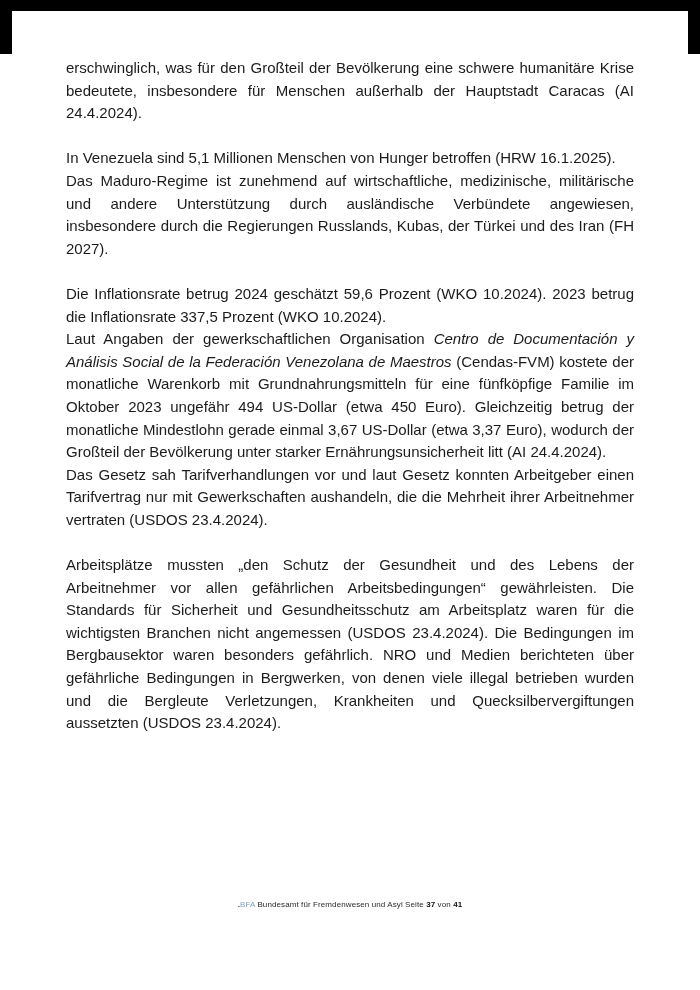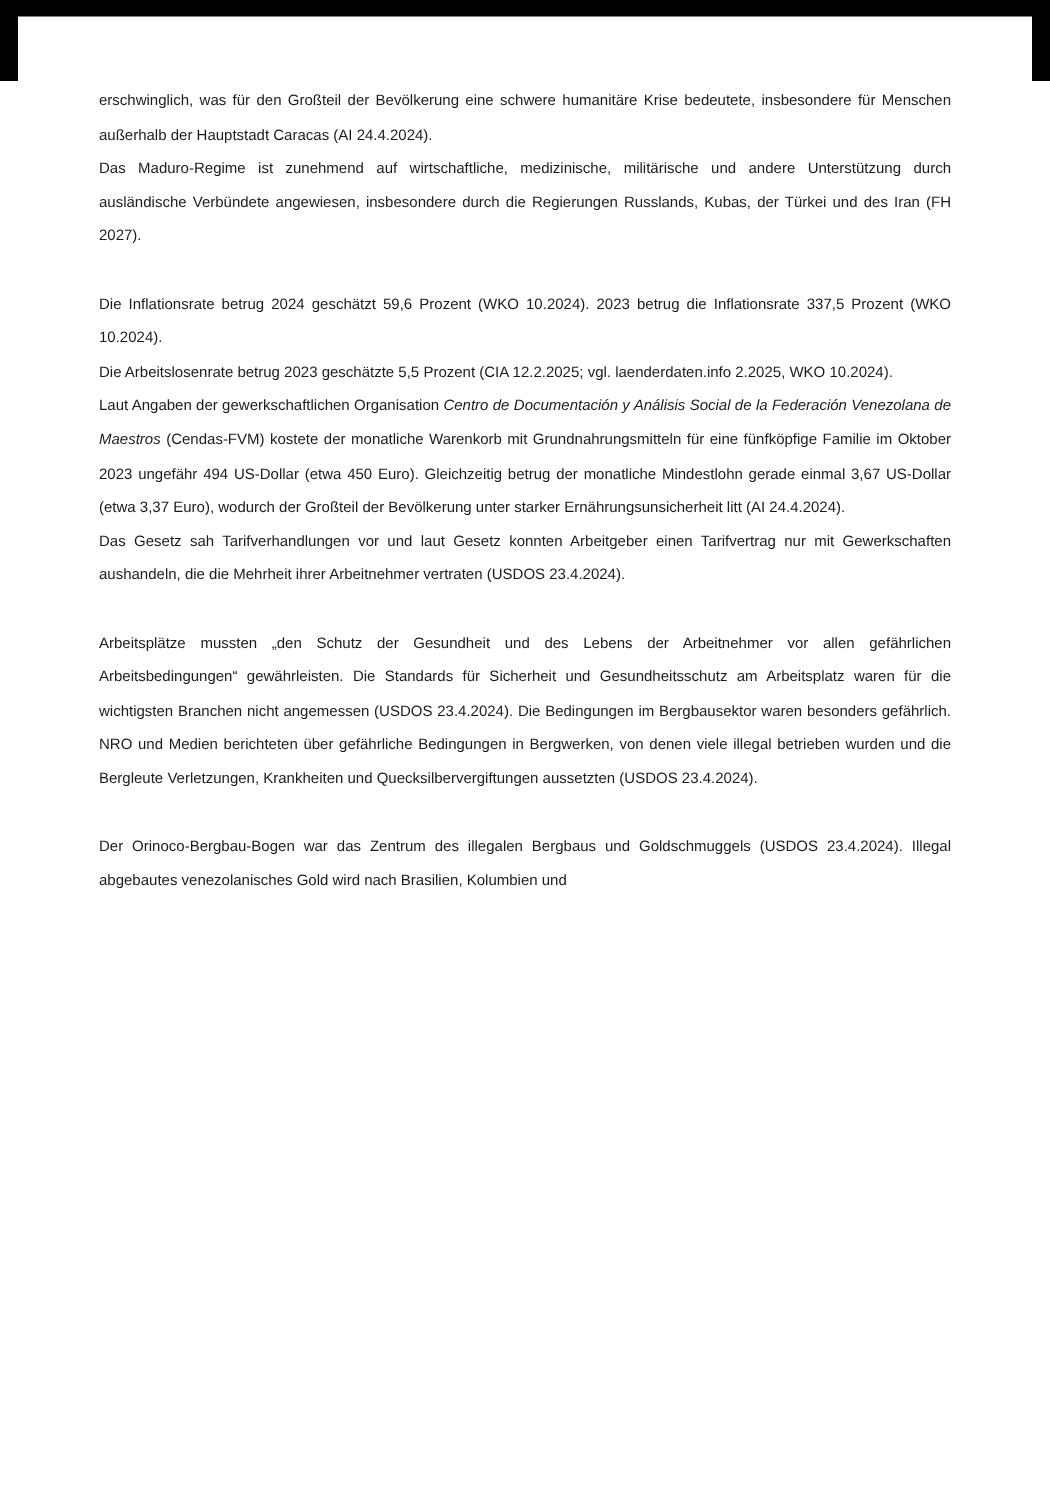--- a/index.html
+++ b/index.html
@@ -36,21 +36,21 @@
     background: #000000;
   }
   .content {
     position: absolute;
     left: 66px;
     right: 66px;
     top: 57px;
   }
   .content p {
     margin: 0;
-    font-size: 10px;
+    font-size: 15px;
     line-height: 22.6px;
     text-align: justify;
     color: #1b1b1b;
   }
   .content p.sp {
     margin-top: 22.6px; 
   }
   .italic {
     font-style: italic;
   }
@@ -81,23 +81,30 @@
 <body>
 
 <div class="page">
 
   <div class="frame-top"></div>
   <div class="frame-left"></div>
   <div class="frame-right"></div>
 
   <div class="content">
     <p>erschwinglich, was für den Großteil der Bevölkerung eine schwere humanitäre Krise bedeutete, insbesondere für Menschen außerhalb der Hauptstadt Caracas (AI 24.4.2024).</p>
+    <p class="sp">In Venezuela sind 5,1 Millionen Menschen von Hunger betroffen (HRW 16.1.2025).</p>
     <p>Das Maduro-Regime ist zunehmend auf wirtschaftliche, medizinische, militärische und andere Unterstützung durch ausländische Verbündete angewiesen, insbesondere durch die Regierungen Russlands, Kubas, der Türkei und des Iran (FH 2027).</p>
     <p class="sp">Die Inflationsrate betrug 2024 geschätzt 59,6 Prozent (WKO 10.2024). 2023 betrug die Inflationsrate 337,5 Prozent (WKO 10.2024).</p>
-    <p>Die Arbeitslosenrate betrug 2023 geschätzte 5,5 Prozent (CIA 12.2.2025; vgl. laenderdaten.info 2.2025, WKO 10.2024).</p>
     <p><span>Laut Angaben der gewerkschaftlichen Organisation </span><span class="italic">Centro de Documentación y Análisis Social de la Federación Venezolana de Maestros</span><span> (Cendas-FVM) kostete der monatliche Warenkorb mit Grundnahrungsmitteln für eine fünfköpfige Familie im Oktober 2023 ungefähr 494 US-Dollar (etwa 450 Euro). Gleichzeitig betrug der monatliche Mindestlohn gerade einmal 3,67 US-Dollar (etwa 3,37 Euro), wodurch der Großteil der Bevölkerung unter starker Ernährungsunsicherheit litt (AI 24.4.2024).</span></p>
     <p>Das Gesetz sah Tarifverhandlungen vor und laut Gesetz konnten Arbeitgeber einen Tarifvertrag nur mit Gewerkschaften aushandeln, die die Mehrheit ihrer Arbeitnehmer vertraten (USDOS 23.4.2024).</p>
     <p class="sp">Arbeitsplätze mussten „den Schutz der Gesundheit und des Lebens der Arbeitnehmer vor allen gefährlichen Arbeitsbedingungen“ gewährleisten. Die Standards für Sicherheit und Gesundheitsschutz am Arbeitsplatz waren für die wichtigsten Branchen nicht angemessen (USDOS 23.4.2024). Die Bedingungen im Bergbausektor waren besonders gefährlich. NRO und Medien berichteten über gefährliche Bedingungen in Bergwerken, von denen viele illegal betrieben wurden und die Bergleute Verletzungen, Krankheiten und Quecksilbervergiftungen aussetzten (USDOS 23.4.2024).</p>
-    <p class="sp">Der Orinoco-Bergbau-Bogen war das Zentrum des illegalen Bergbaus und Goldschmuggels (USDOS 23.4.2024). Illegal abgebautes venezolanisches Gold wird nach Brasilien, Kolumbien und</p>
   </div>
 
+  <div class="footer">
+    <span class="logo-mark">.</span><span class="logo" style="color: rgb(126, 157, 194);">BFA</span>
+    <span>Bundesamt für Fremdenwesen und Asyl</span>
+    <span>Seite</span>
+    <span class="bold">37</span>
+    <span>von</span>
+    <span class="bold">41</span>
+  </div>
 
 </div>
 
 </body></html>

